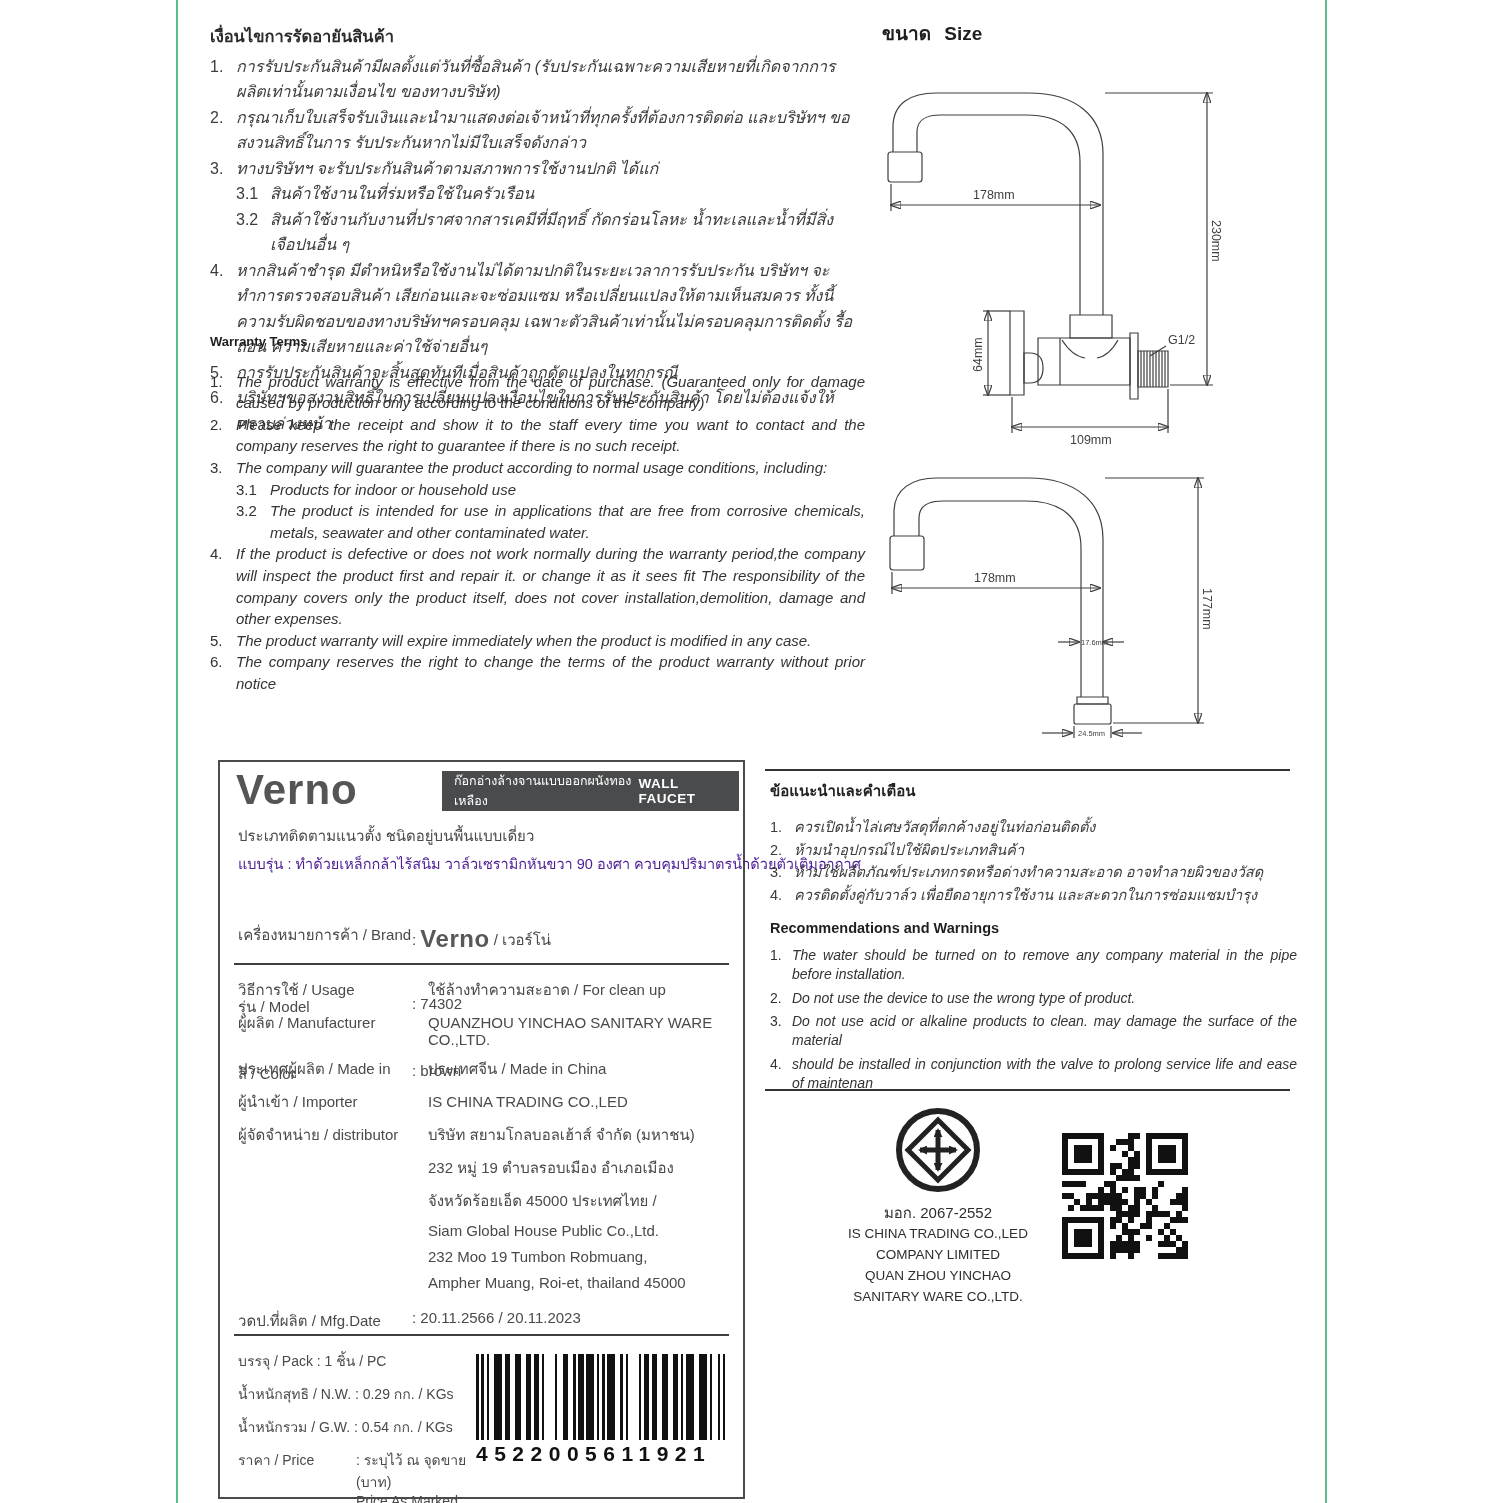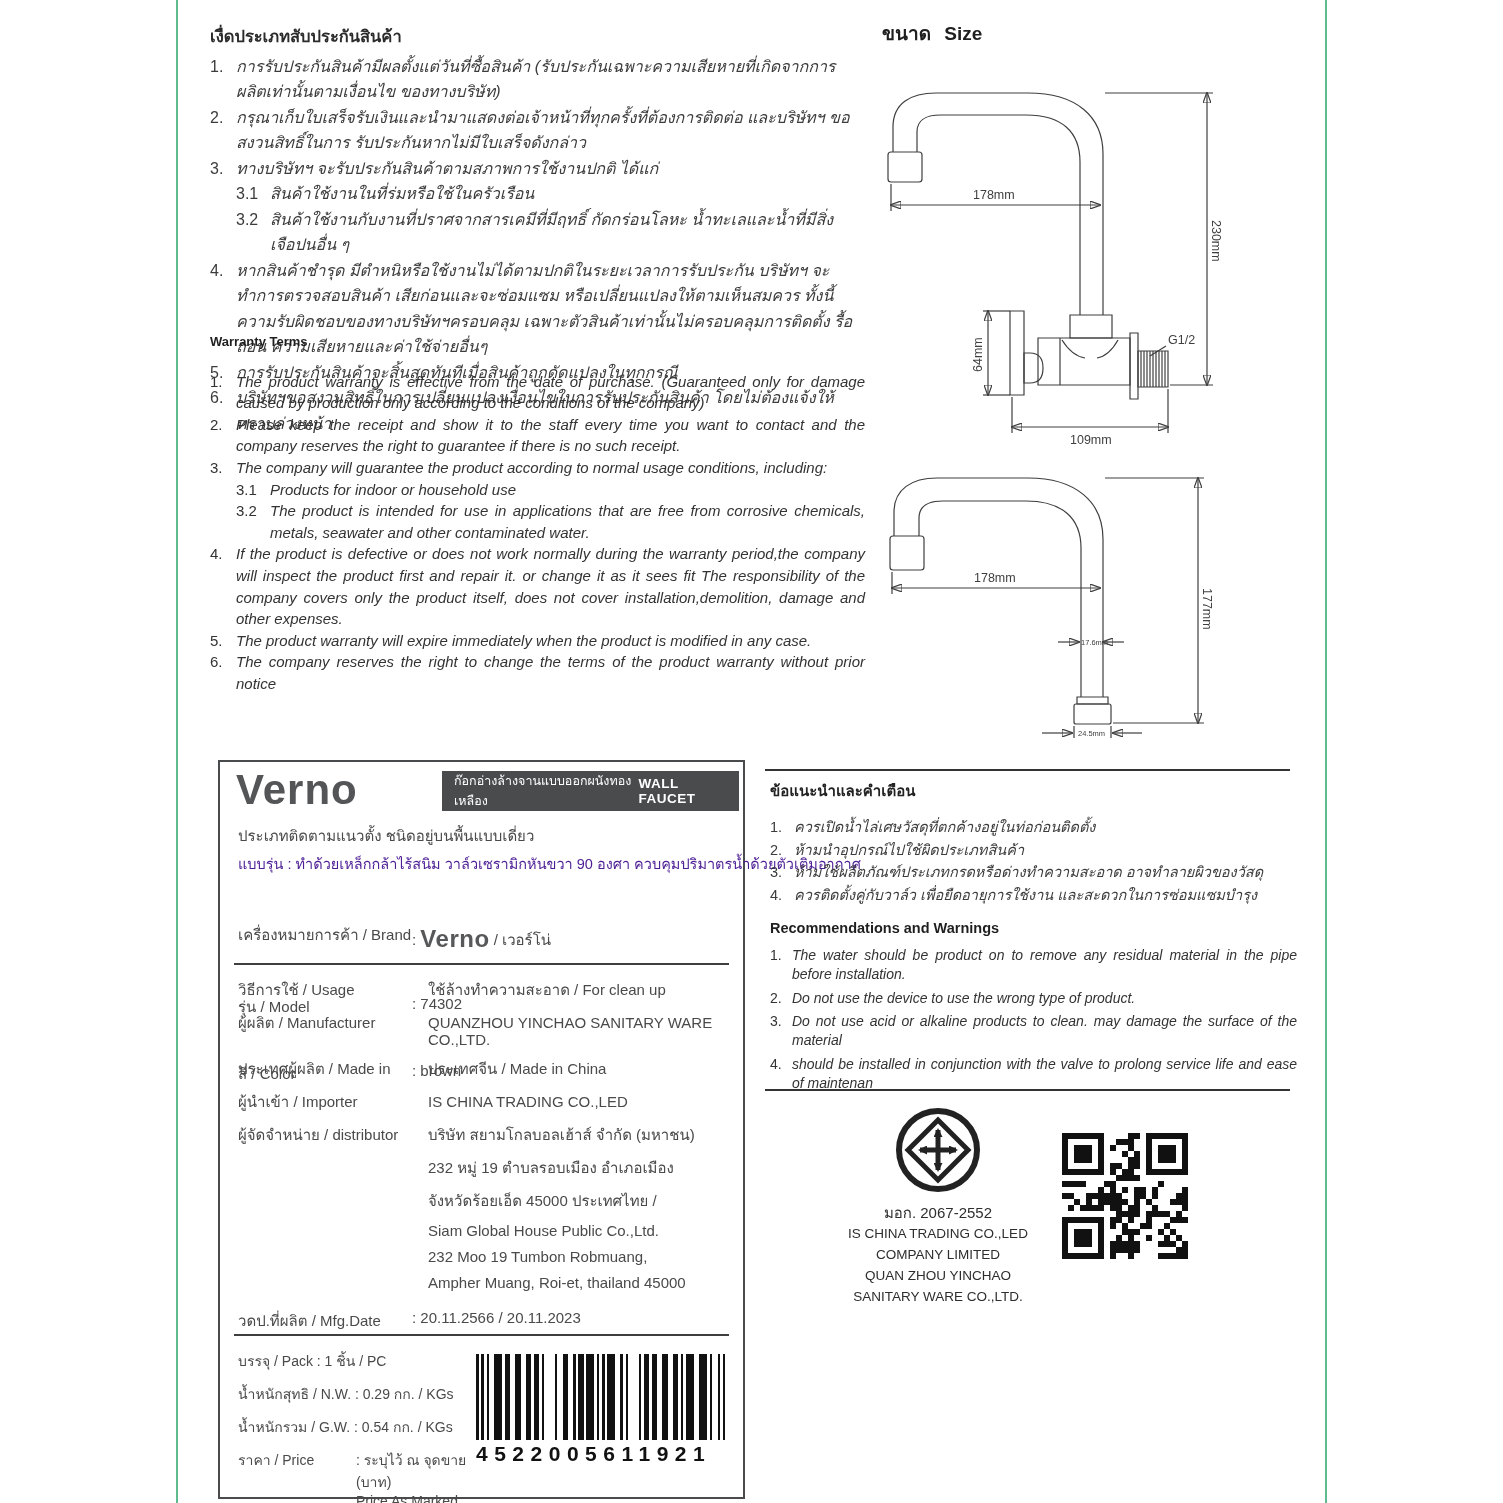--- a/index.html
+++ b/index.html
@@ -92,21 +92,21 @@
   .qr .qm { position:absolute; background:#111; }
 </style>
 </head>
 <body>
 
 <div class="page">
   <div class="guide left"></div>
   <div class="guide right"></div>
 
   <div class="th-block">
-    <div class="blk-title">เงื่ดประเภทสับประกันสินค้า</div>
+    <div class="blk-title">เงื่อนไขการรัดอายันสินค้า</div>
     <div class="item">
         <span class="num">1.</span>
         <span class="txt">การรับประกันสินค้ามีผลตั้งแต่วันที่ซื้อสินค้า (รับประกันเฉพาะความเสียหายที่เกิดจากการผลิตเท่านั้นตามเงื่อนไข ของทางบริษัท)</span>
       </div>
     <div class="item">
         <span class="num">2.</span>
         <span class="txt">กรุณาเก็บใบเสร็จรับเงินและนำมาแสดงต่อเจ้าหน้าที่ทุกครั้งที่ต้องการติดต่อ และบริษัทฯ ขอสงวนสิทธิ์ในการ รับประกันหากไม่มีใบเสร็จดังกล่าว</span>
       </div>
     <div class="item">
         <span class="num">3.</span>
@@ -443,21 +443,21 @@
     <div class="item">
         <span class="num">4.</span>
         <span class="txt">ควรติดตั้งคู่กับวาล์ว เพื่อยืดอายุการใช้งาน และสะดวกในการซ่อมแซมบำรุง</span>
       </div>
   </div>
 
   <div class="rec-en">
     <div class="blk-title">Recommendations and Warnings</div>
     <div class="item">
         <span class="num">1.</span>
-        <span class="txt">The water should be product on to remove any residual material in the pipe before installation.</span>
+        <span class="txt">The water should be turned on to remove any company material in the pipe before installation.</span>
       </div>
     <div class="item">
         <span class="num">2.</span>
         <span class="txt">Do not use the device to use the wrong type of product.</span>
       </div>
     <div class="item">
         <span class="num">3.</span>
         <span class="txt">Do not use acid or alkaline products to clean. may damage the surface of the material</span>
       </div>
     <div class="item">

